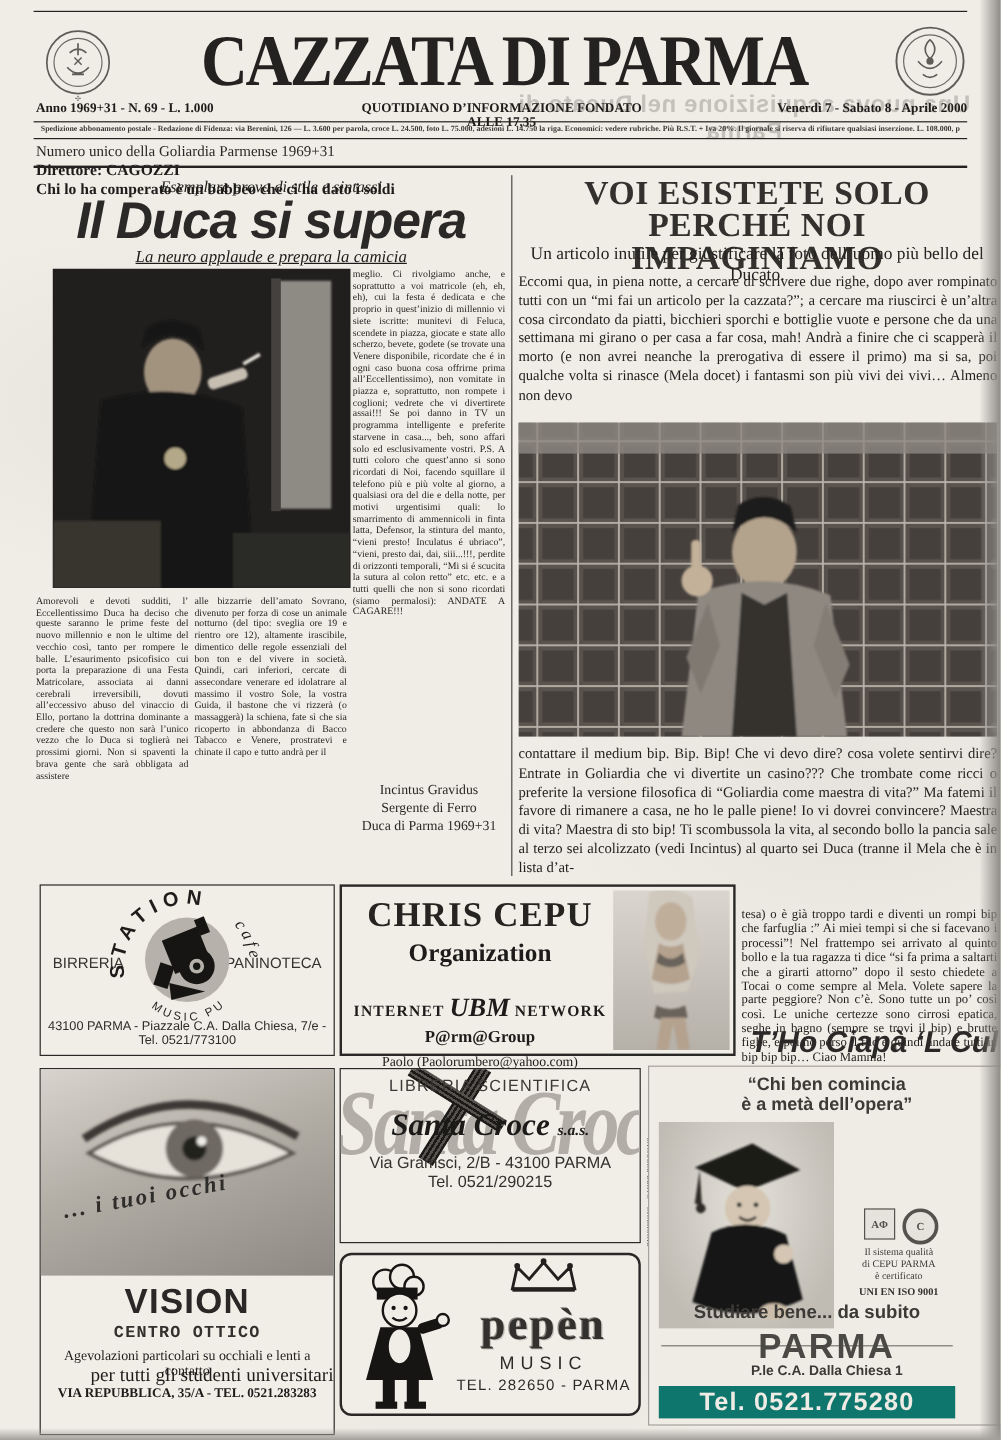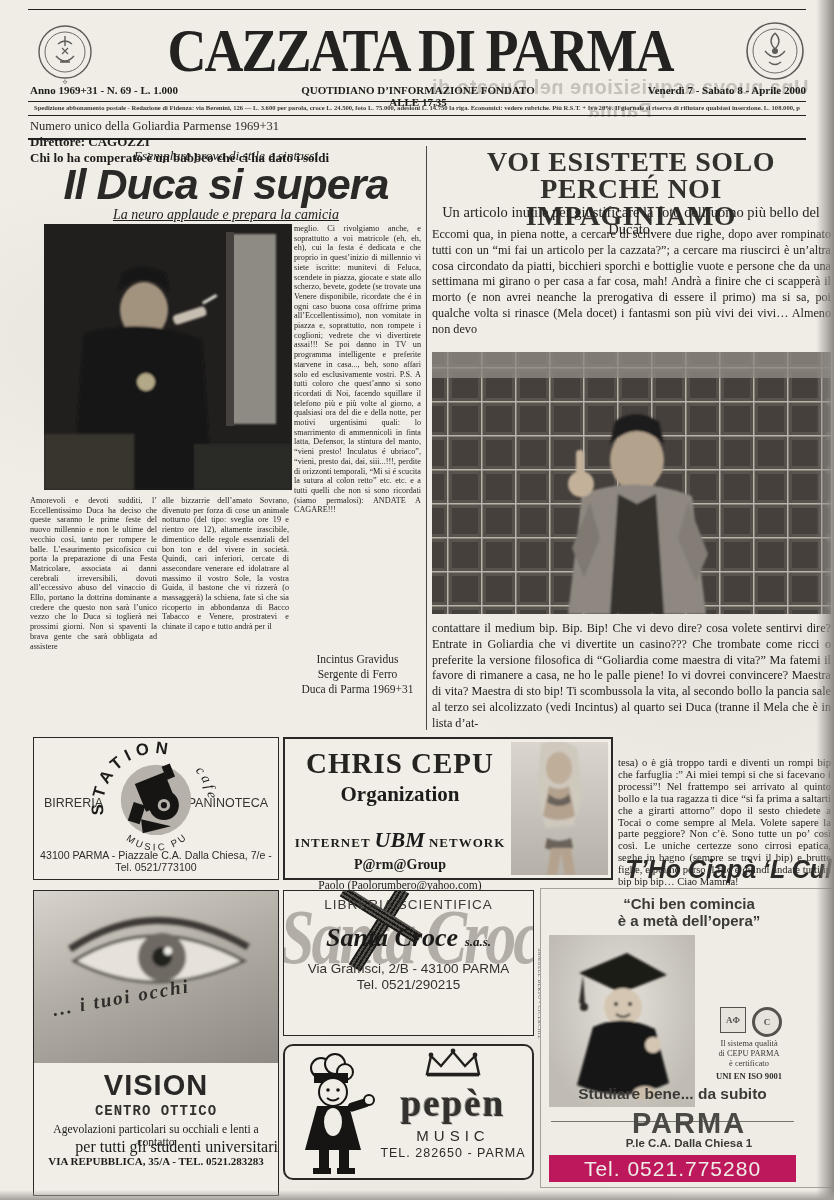--- a/index.html
+++ b/index.html
@@ -130,22 +130,22 @@
     display:flex;align-items:center;justify-content:center;background:#e6e3dc;}
   .badge.round{border-radius:50%;border-width:3px;}
   #ce-cert{position:absolute;top:162px;left:158px;width:100px;text-align:center;font-size:8.4px;line-height:10px;color:#3c3a36;}
   #ce-iso{position:absolute;top:194px;left:158px;width:100px;text-align:center;font-weight:bold;font-size:8.6px;color:#33312d;}
   #ce-slogan{position:absolute;top:224px;left:10px;width:243px;text-align:center;border-bottom:1px solid #7a766f;
     padding-bottom:18px;font-family:"Liberation Sans",sans-serif;font-weight:bold;font-size:15.5px;color:#3c3a36;}
   #ce-city{position:absolute;top:246px;left:0;width:100%;text-align:center;font-family:"Liberation Sans",sans-serif;
     font-weight:bold;font-size:29px;letter-spacing:2px;color:#4b4945;}
   #ce-addr{position:absolute;top:276px;left:0;width:100%;text-align:center;font-family:"Liberation Sans",sans-serif;
     font-weight:bold;font-size:11.5px;color:#3c3a36;}
-  #ce-bar{position:absolute;top:291px;left:8px;width:247px;height:27px;background:#be185d;color:#efece6;
-    font-family:"Liberation Sans",sans-serif;font-weight:normal;font-size:21px;display:flex;align-items:center;justify-content:center;letter-spacing:1px;}
+  #ce-bar{position:absolute;top:291px;left:8px;width:247px;height:27px;background:#0f766e;color:#efece6;
+    font-family:"Liberation Sans",sans-serif;font-weight:bold;font-size:21px;display:flex;align-items:center;justify-content:center;letter-spacing:1px;}
   
   #ce-bar{top:266px;} #ce-addr{top:248px;} #ce-city{top:218px;} #ce-slogan{top:196px;}
   #ce-cert{top:150px;} #ce-iso{top:182px;} #ce-badges{top:118px;}
 </style>
 </head>
 <body>
 
 <div id="page">
 
   <div class="abs ghost">Una nuova acquisizione nel Ducato di Parma</div>

